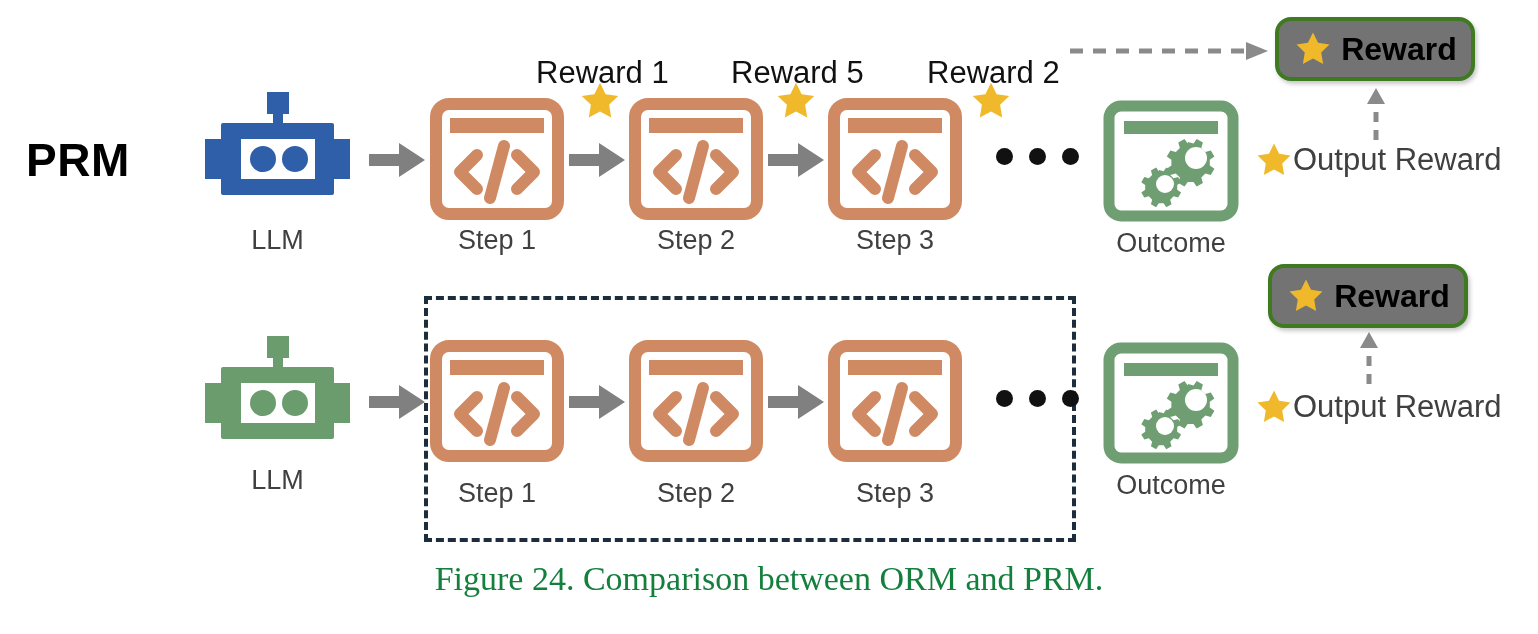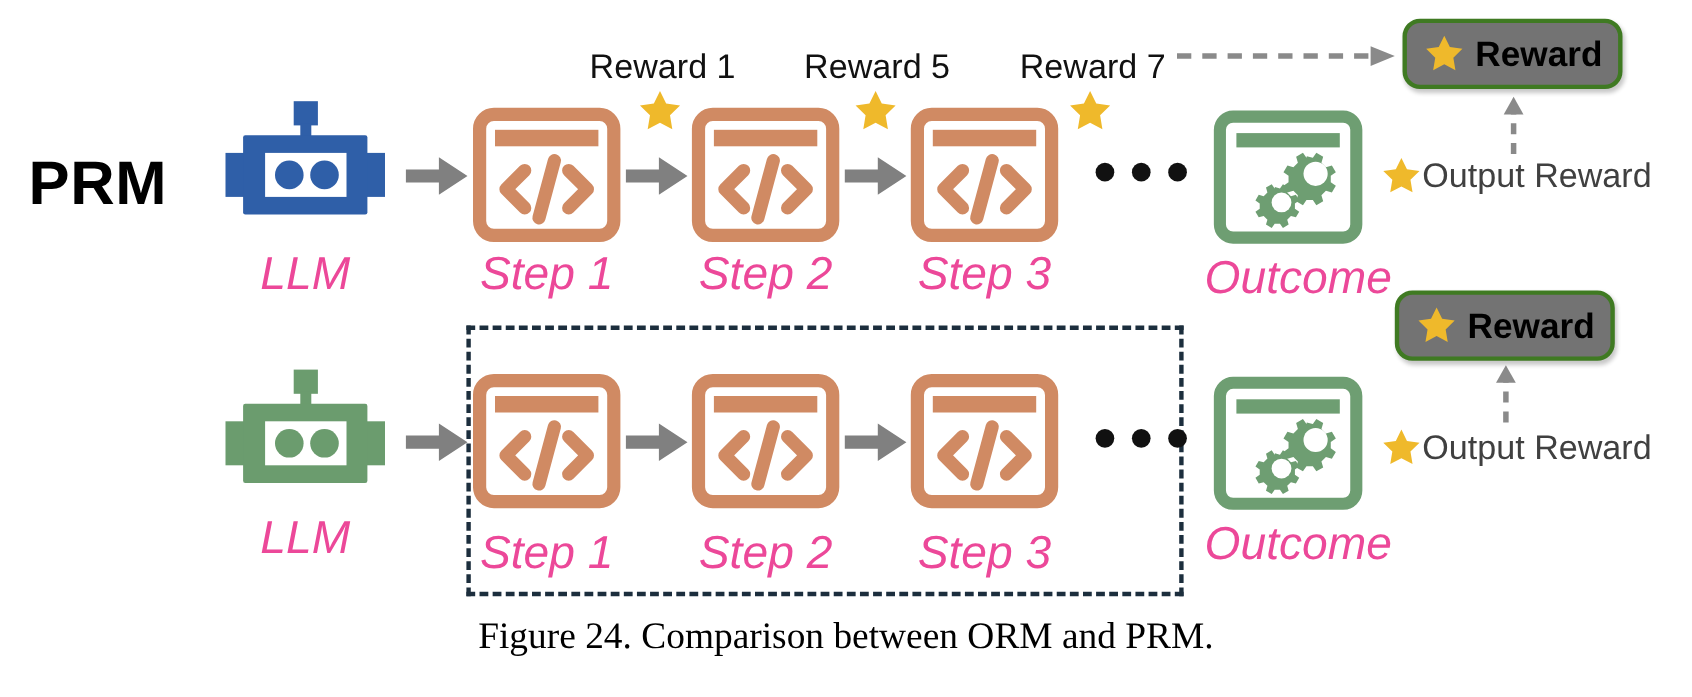--- a/index.html
+++ b/index.html
@@ -17,42 +17,42 @@
     height: 634px;
     background: #ffffff;
     overflow: hidden;
   }
   .abs { position: absolute; }
 
   
   .row-label {
     font-family: "Liberation Sans", sans-serif;
     font-weight: bold;
-    font-size: 56px;
+    font-size: 46px;
     color: #000000;
     letter-spacing: 0.5px;
     white-space: nowrap;
   }
 
   
   .icon-caption {
     font-family: "Liberation Sans", sans-serif;
-    font-size: 42px;
-    color: #ec4899;
+    font-size: 27px;
+    color: #404040;
     white-space: nowrap;
     text-align: center;
-    font-style: italic;
   }
 
   
   .reward-label {
     font-family: "Liberation Sans", sans-serif;
     font-size: 31px;
     color: #111111;
     white-space: nowrap;
+    margin-top: 12px;
   }
 
   
   .output-reward-text {
     font-family: "Liberation Sans", sans-serif;
     font-size: 31px;
     color: #404040;
     white-space: nowrap;
   }
 
@@ -89,21 +89,21 @@
   .dashed-box {
     box-sizing: border-box;
     border: 4px dashed #1C2E3D;
     background: transparent;
   }
 
   svg { display: block; overflow: visible; }
   .caption {
     font-family: "Liberation Serif", serif;
     font-size: 34px;
-    color: #000000;
+    color: #15803d;
     text-align: center;
     width: 100%;
     white-space: nowrap;
   }
 </style>
 </head>
 <body>
 
 <div id="stage">
 
@@ -177,21 +177,21 @@
   <div class="abs" style="left:828px; top:98px;">
     <svg width="134" height="122" viewBox="0 0 134 122">
       <rect x="6" y="6" width="122" height="110" rx="13" fill="none" stroke="#D08A63" stroke-width="12"></rect>
       <rect x="20" y="20" width="94" height="15" fill="#D08A63"></rect>
       <path d="M47 57 L30 74 L47 91" fill="none" stroke="#D08A63" stroke-width="12" stroke-linecap="round" stroke-linejoin="round"></path>
       <path d="M87 57 L104 74 L87 91" fill="none" stroke="#D08A63" stroke-width="12" stroke-linecap="round" stroke-linejoin="round"></path>
       <path d="M74 48 L60 100" fill="none" stroke="#D08A63" stroke-width="12" stroke-linecap="round"></path>
     </svg>
   </div>
   <div class="abs icon-caption" style="left:828px; top:225px; width:134px;">Step 3</div>
-  <div class="abs reward-label" style="left:927px; top:43px;">Reward 7</div>
+  <div class="abs reward-label" style="left:927px; top:43px;">Reward 2</div>
   <div class="abs" style="left:969px; top:80px;">
     <svg width="44" height="42" viewBox="0 0 24 24">
         <path d="M12 1.6l3.2 6.5 7.2 1-5.2 5.1 1.2 7.2L12 18l-6.4 3.4 1.2-7.2L1.6 9.1l7.2-1z" fill="#EFB92B"></path>
       </svg>
   </div>
 
   <div class="abs dots" style="left:996px; top:148px;">
     <i></i>
       <i></i>
       <i></i>

